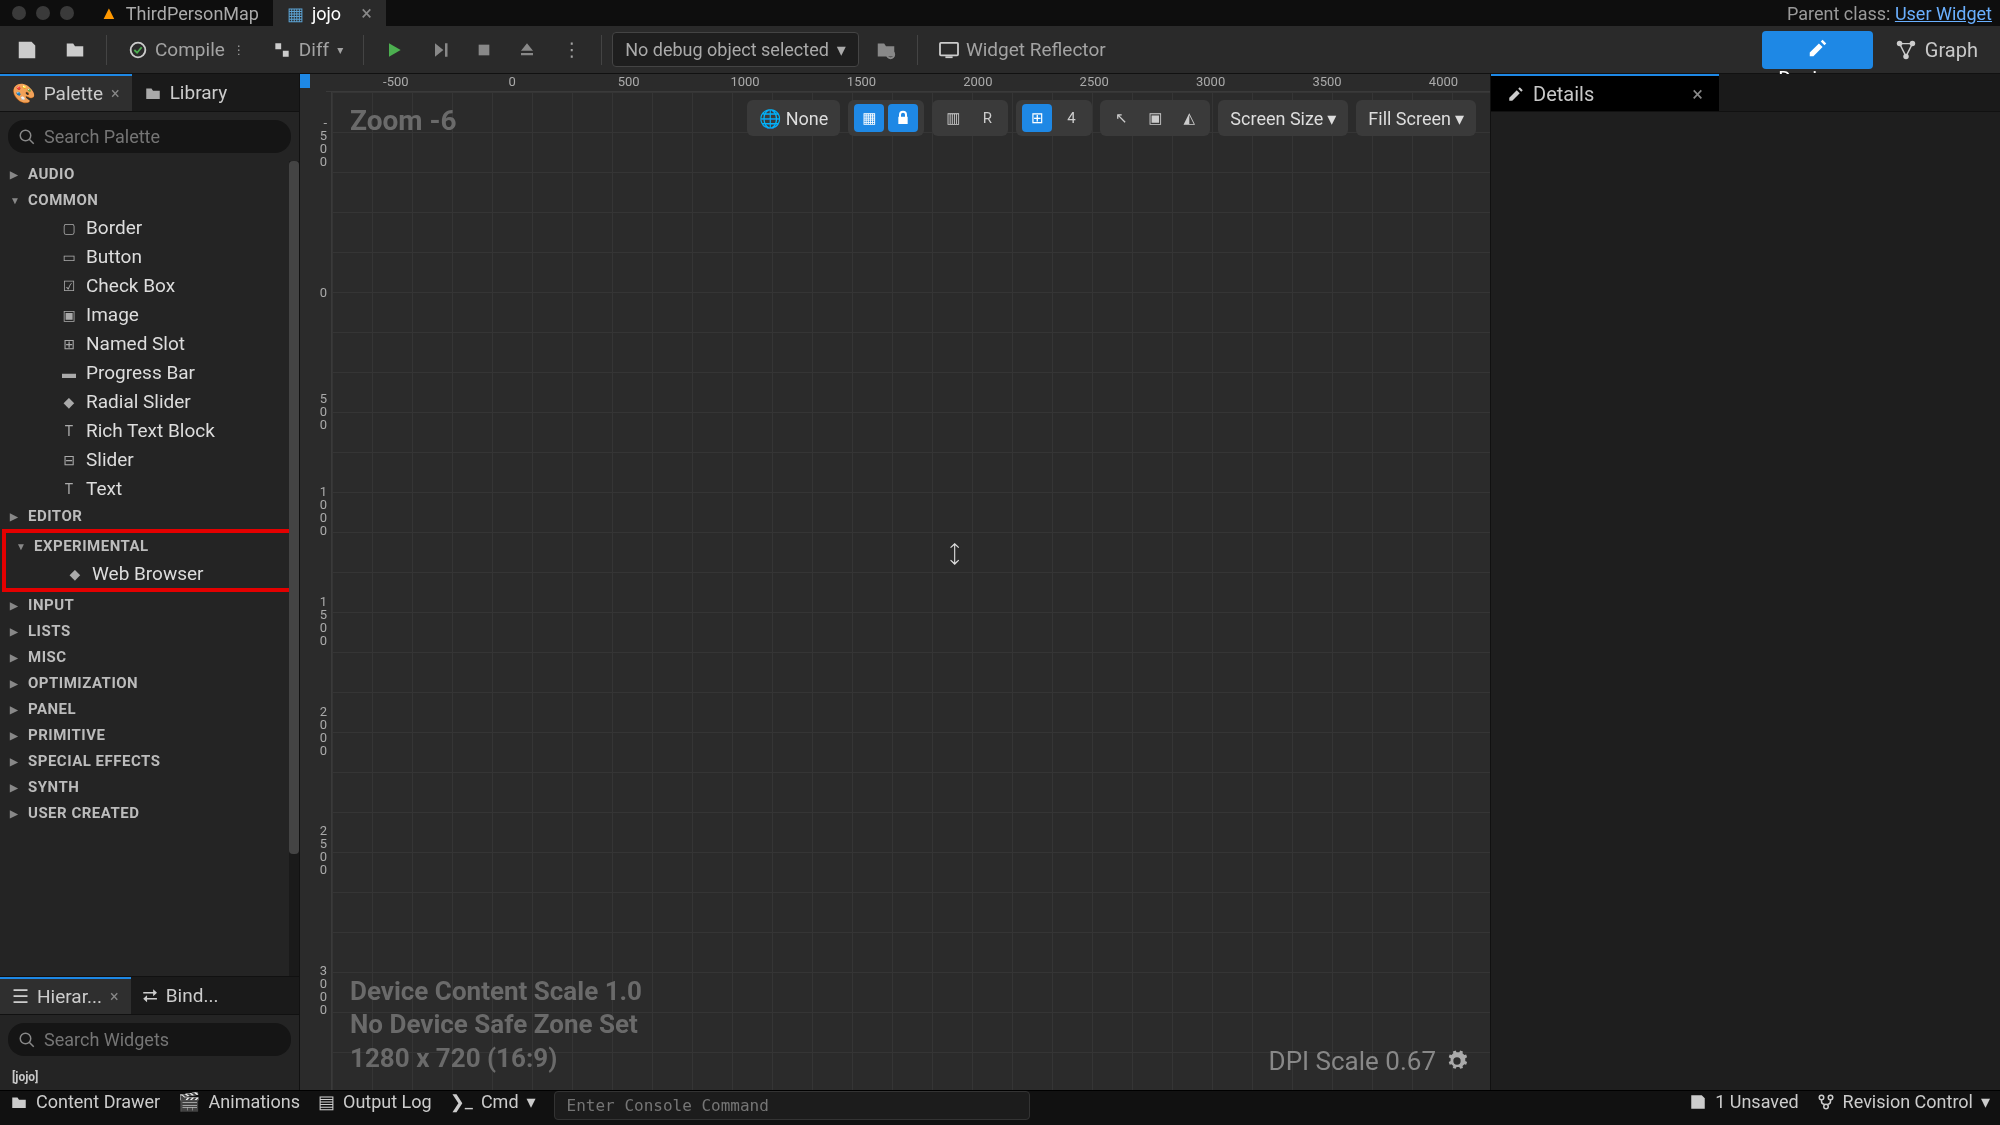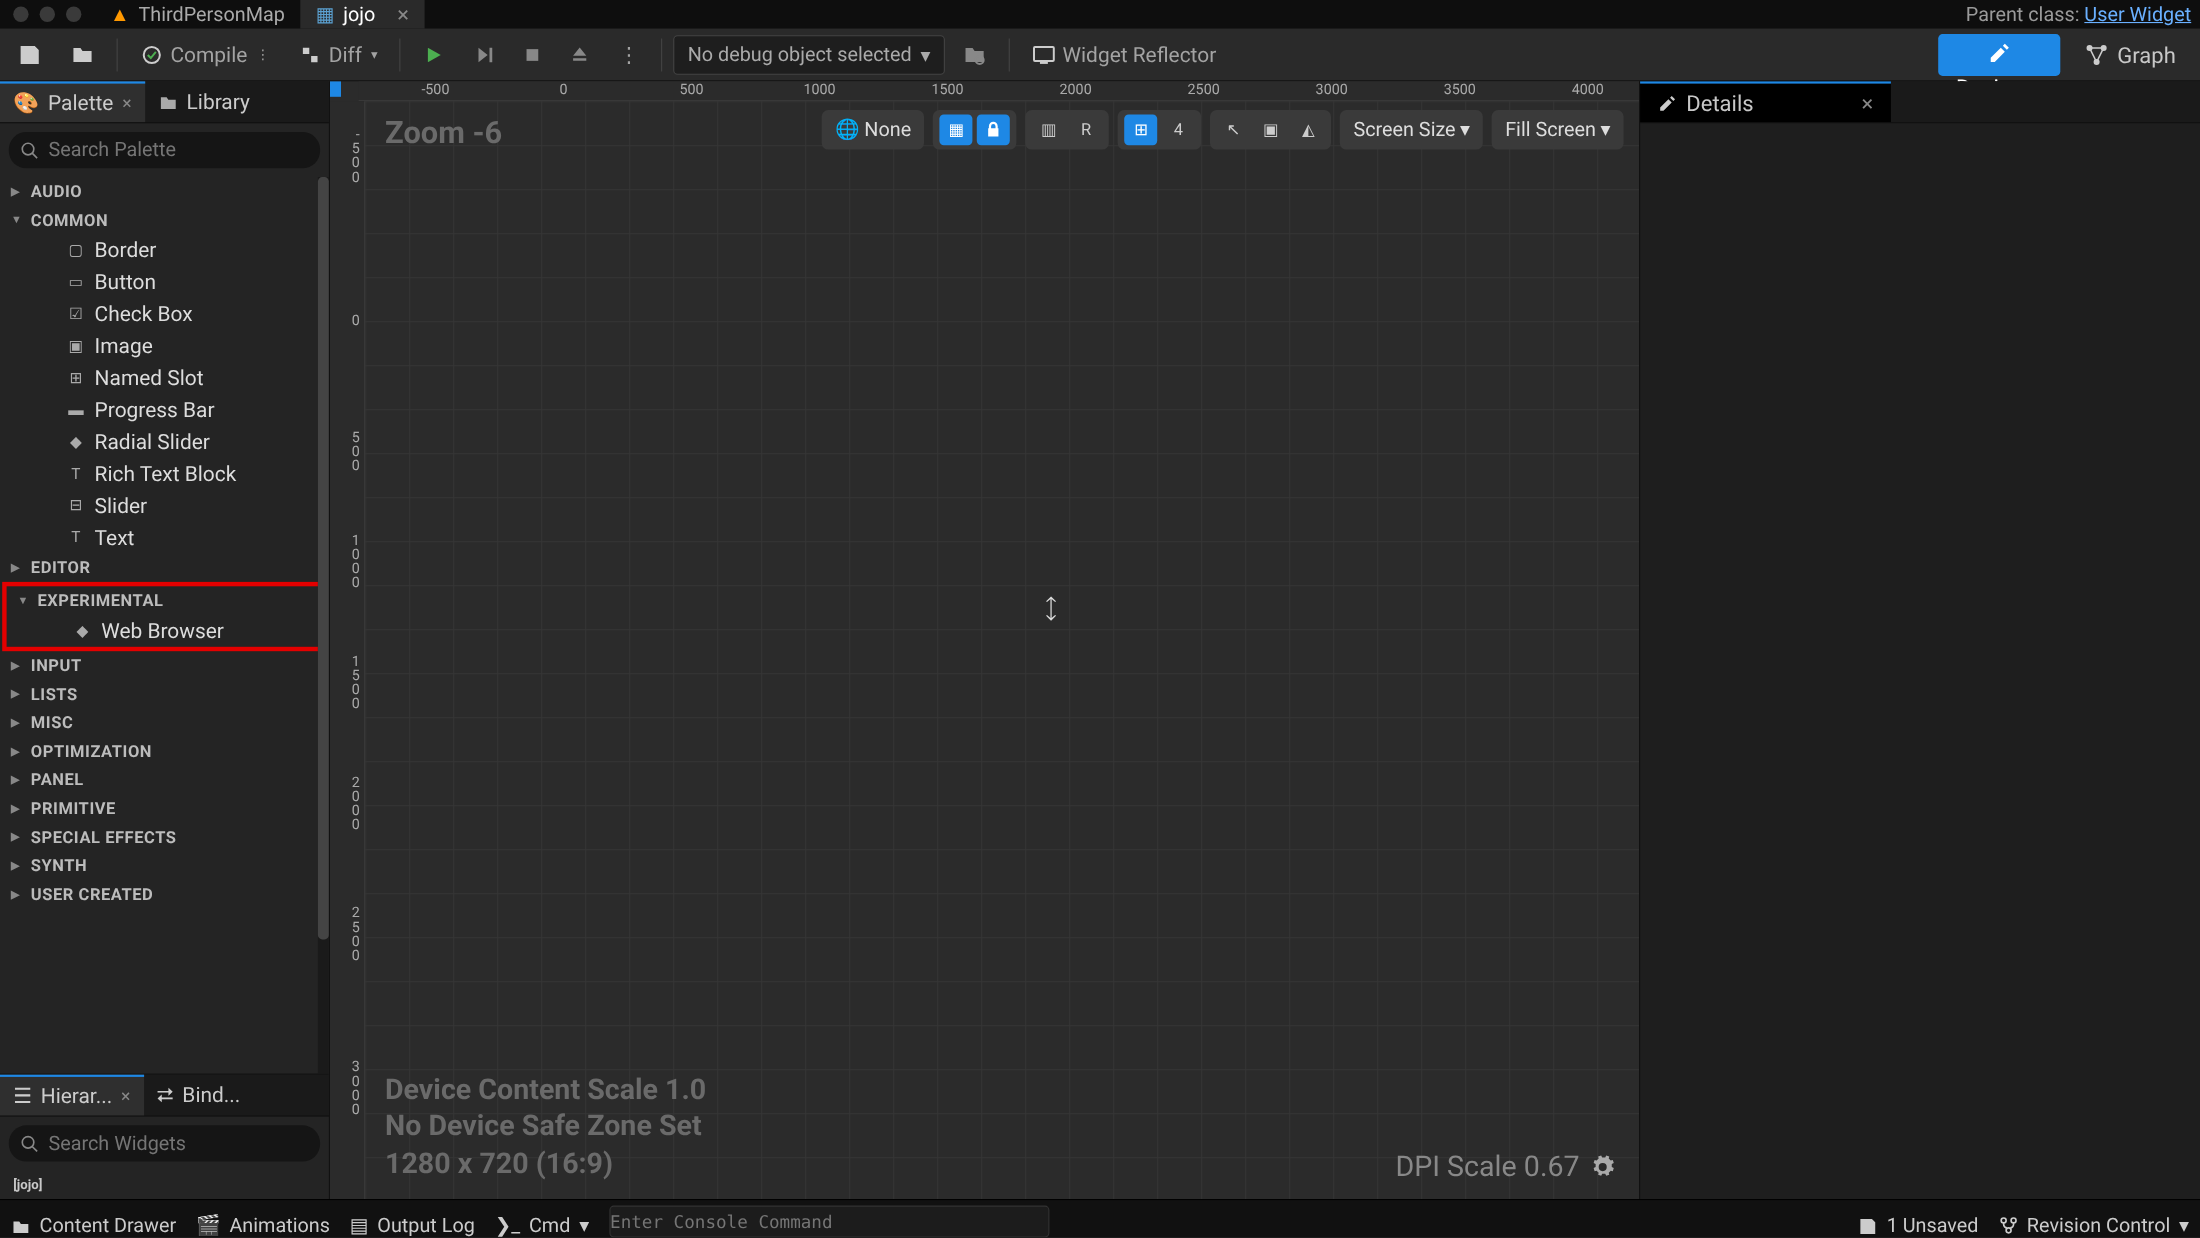--- a/index.html
+++ b/index.html
@@ -73,23 +73,23 @@
 .pill { display: flex; align-items: center; gap: 4px; background: #3a3a3a; border-radius: 6px; padding: 4px 6px; height: 36px; }
 .pill .seg { width: 30px; height: 28px; display: flex; align-items: center; justify-content: center; border-radius: 4px; color: #ccc; font-size: 15px; }
 .pill .seg.on { background: #1e88e5; color: #fff; }
 .pill.text { padding: 4px 12px; font-size: 18px; color: #ddd; }
 
 
 .details-tabs { display: flex; background: #1a1a1a; height: 38px; border-bottom: 1px solid #111; }
 .details-tab { display: flex; align-items: center; gap: 8px; padding: 0 16px; font-size: 20px; background: #000000; border-top: 2px solid #1e88e5; }
 
 
-.footer { display: flex; align-items: flex-end; height: 35px; background: #111; padding: 0 10px; gap: 18px; font-size: 18px; color: #ccc; border-top: 1px solid #000; }
+.footer { display: flex; align-items: flex-start; height: 35px; background: #111; padding: 0 10px; gap: 18px; font-size: 18px; color: #ccc; border-top: 1px solid #000; }
 .footer .f-btn { display: flex; align-items: center; gap: 8px; }
-.console { background: #1c1c1c; border: 1px solid #333; border-radius: 4px; padding: 4px 0; font-family: monospace; font-size: 16px; color: #777; width: 400px; }
+.console { background: #1c1c1c; border: 1px solid #333; border-radius: 4px; padding: 4px 12px; font-family: monospace; font-size: 16px; color: #777; width: 476px; }
 .blue-cap { position: absolute; left: 0; top: 0; width: 10px; height: 14px; background: #1e88e5; }
 
 svg { display: block; }
 </style>
 </head>
 <body>
 
 <div class="tab-bar">
   <div class="traffic">
     <div class="traffic-dot"></div>

